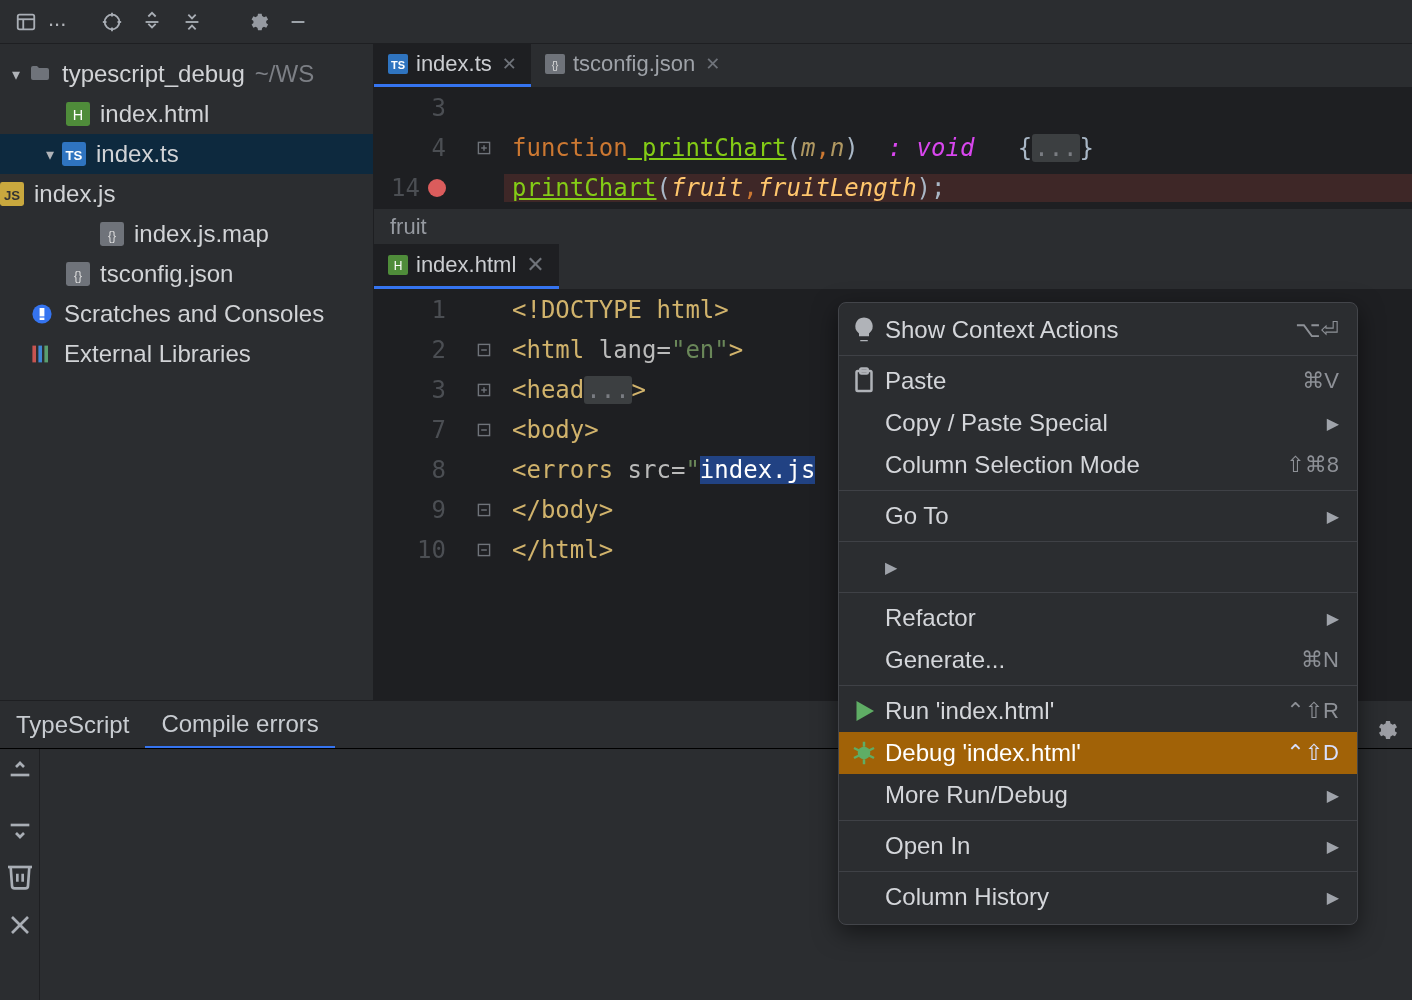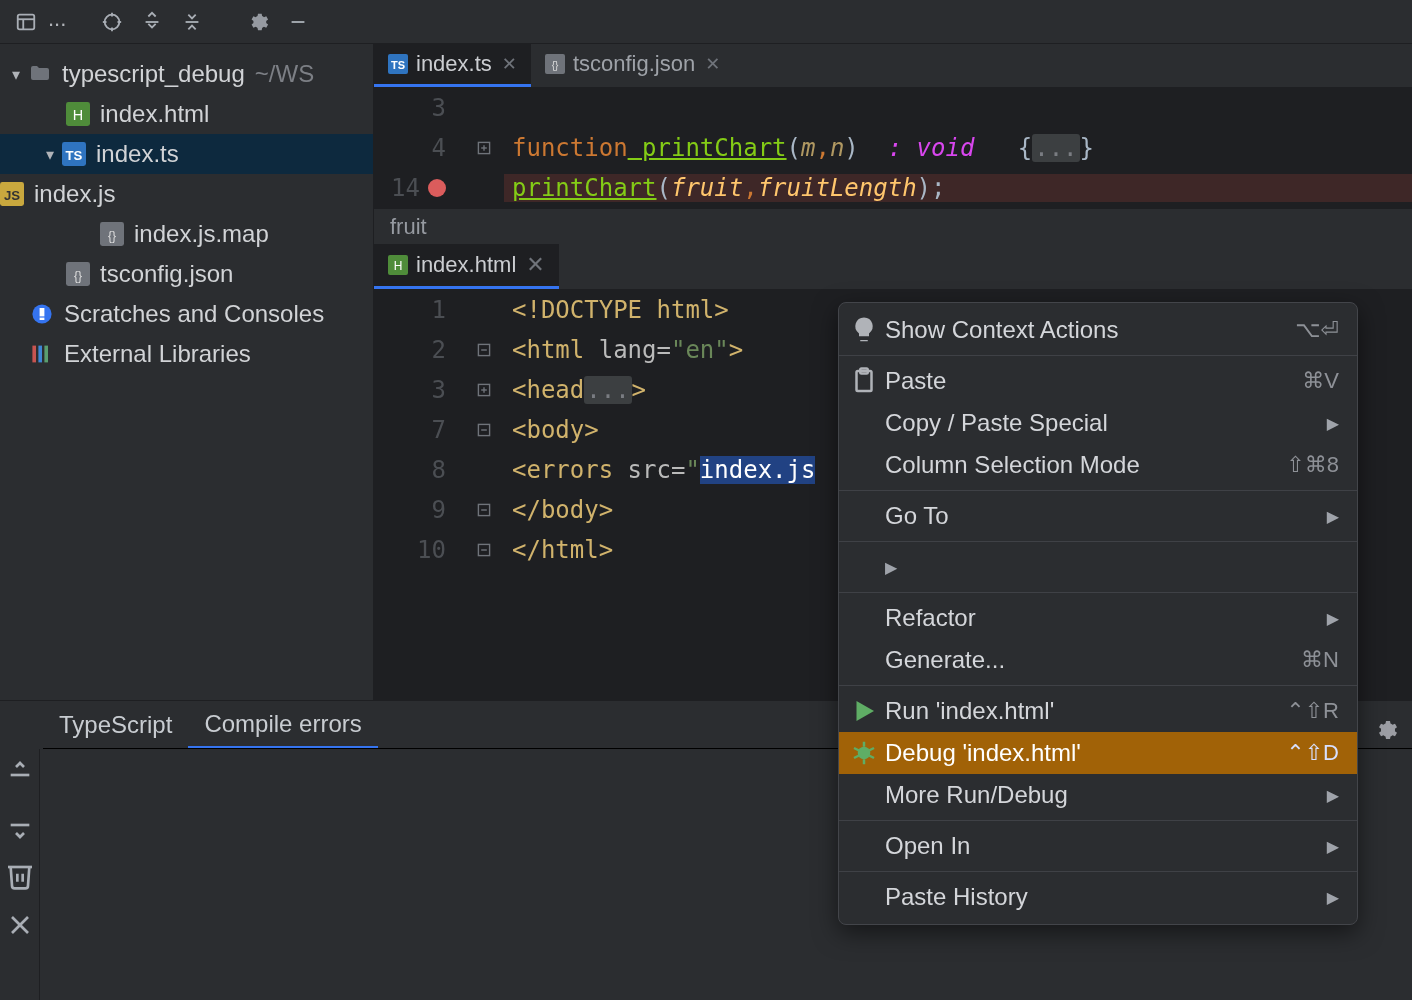--- a/index.html
+++ b/index.html
@@ -189,21 +189,20 @@
   border-bottom: 3px solid #3574f0;
   cursor: pointer;
 }
 .tab2 .tab-icon { width:20px;height:20px;margin-right:8px; display:flex;align-items:center;justify-content:center;}
 .tab2 .close { margin-left: 10px; color: #6f737a; }
 .bottom-tabs {
   display: flex;
   align-items: center;
   height: 48px;
   border-bottom: 1px solid #000;
-  margin-left: 43px;
 }
 .bottom-tab {
   padding: 8px 16px;
   color: #c8ccd1;
   font-size: 24px;
   cursor: pointer;
 }
 .bottom-tab.active {
   border-bottom: 2px solid #3574f0;
 }
@@ -680,16 +679,16 @@
   </div>
   <div class="menu-sep"></div>
   <div class="menu-item">
     <span class="menu-icon"></span>
       <span class="label">Open In</span>
       <span class="chev">▶</span>
   </div>
   <div class="menu-sep"></div>
   <div class="menu-item">
     <span class="menu-icon"></span>
-      <span class="label">Paste History</span>
+      <span class="label">Column History</span>
       <span class="chev">▶</span>
   </div>
 </div>
 
 </body></html>

